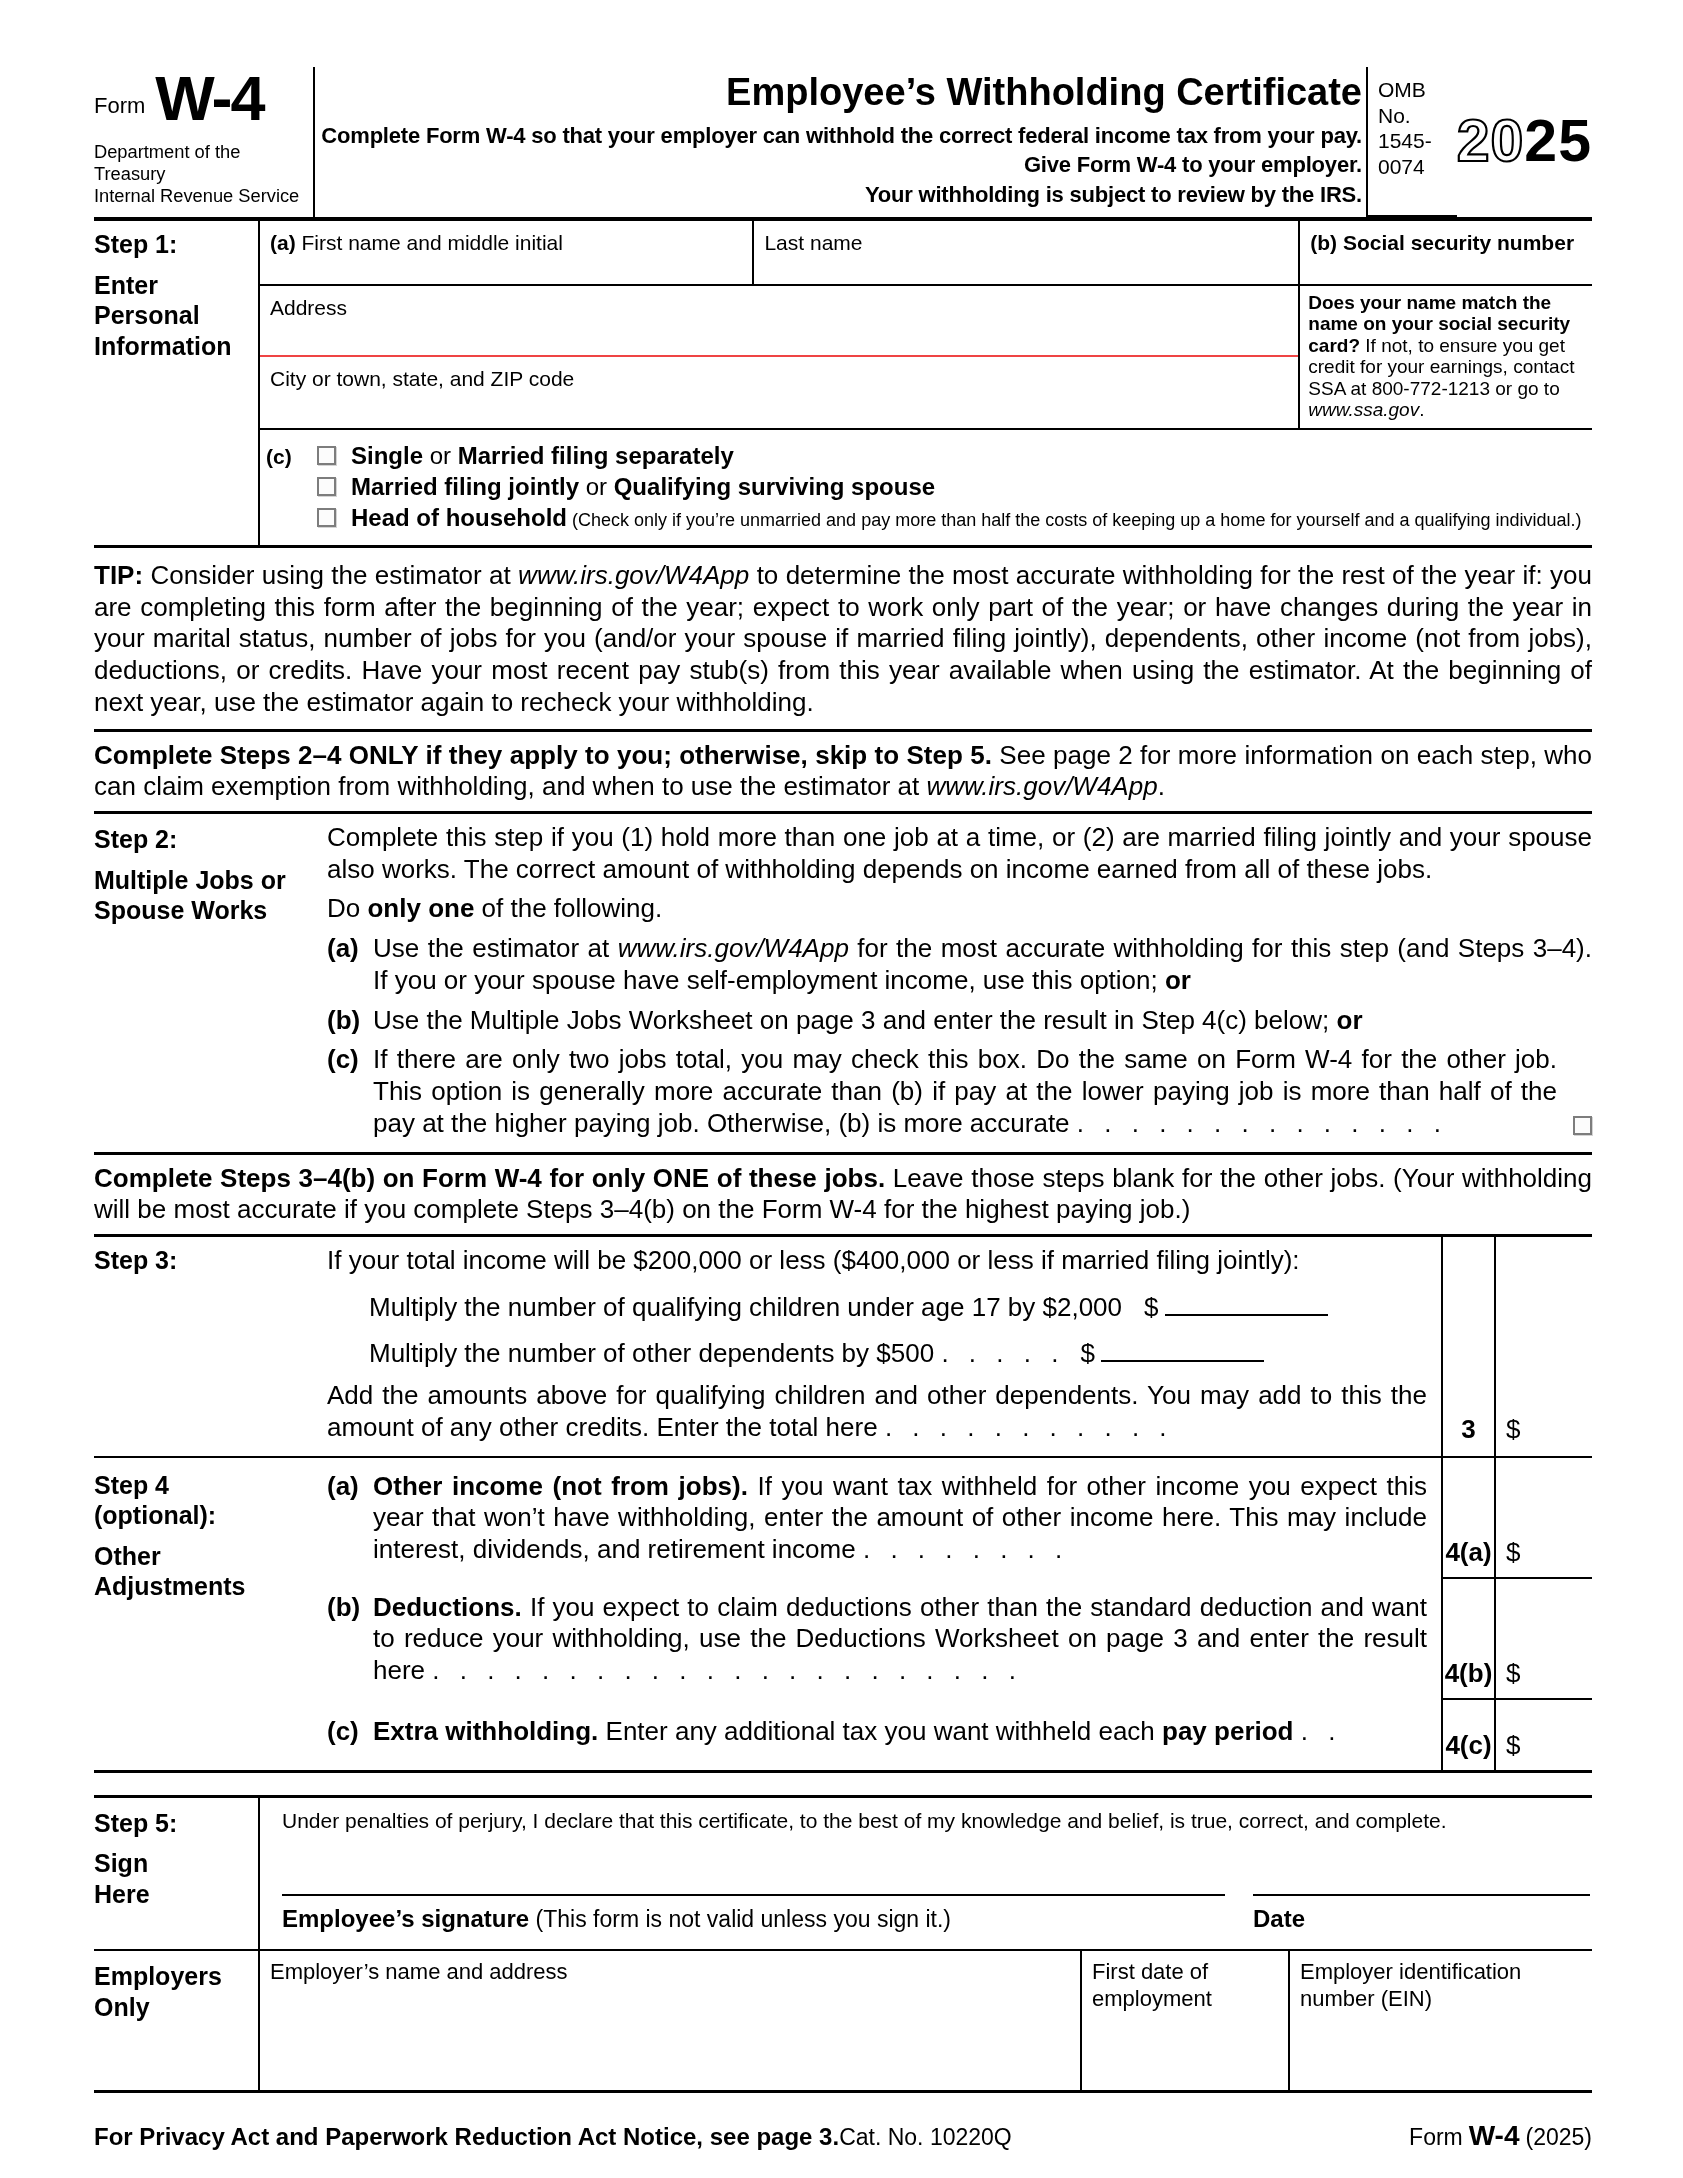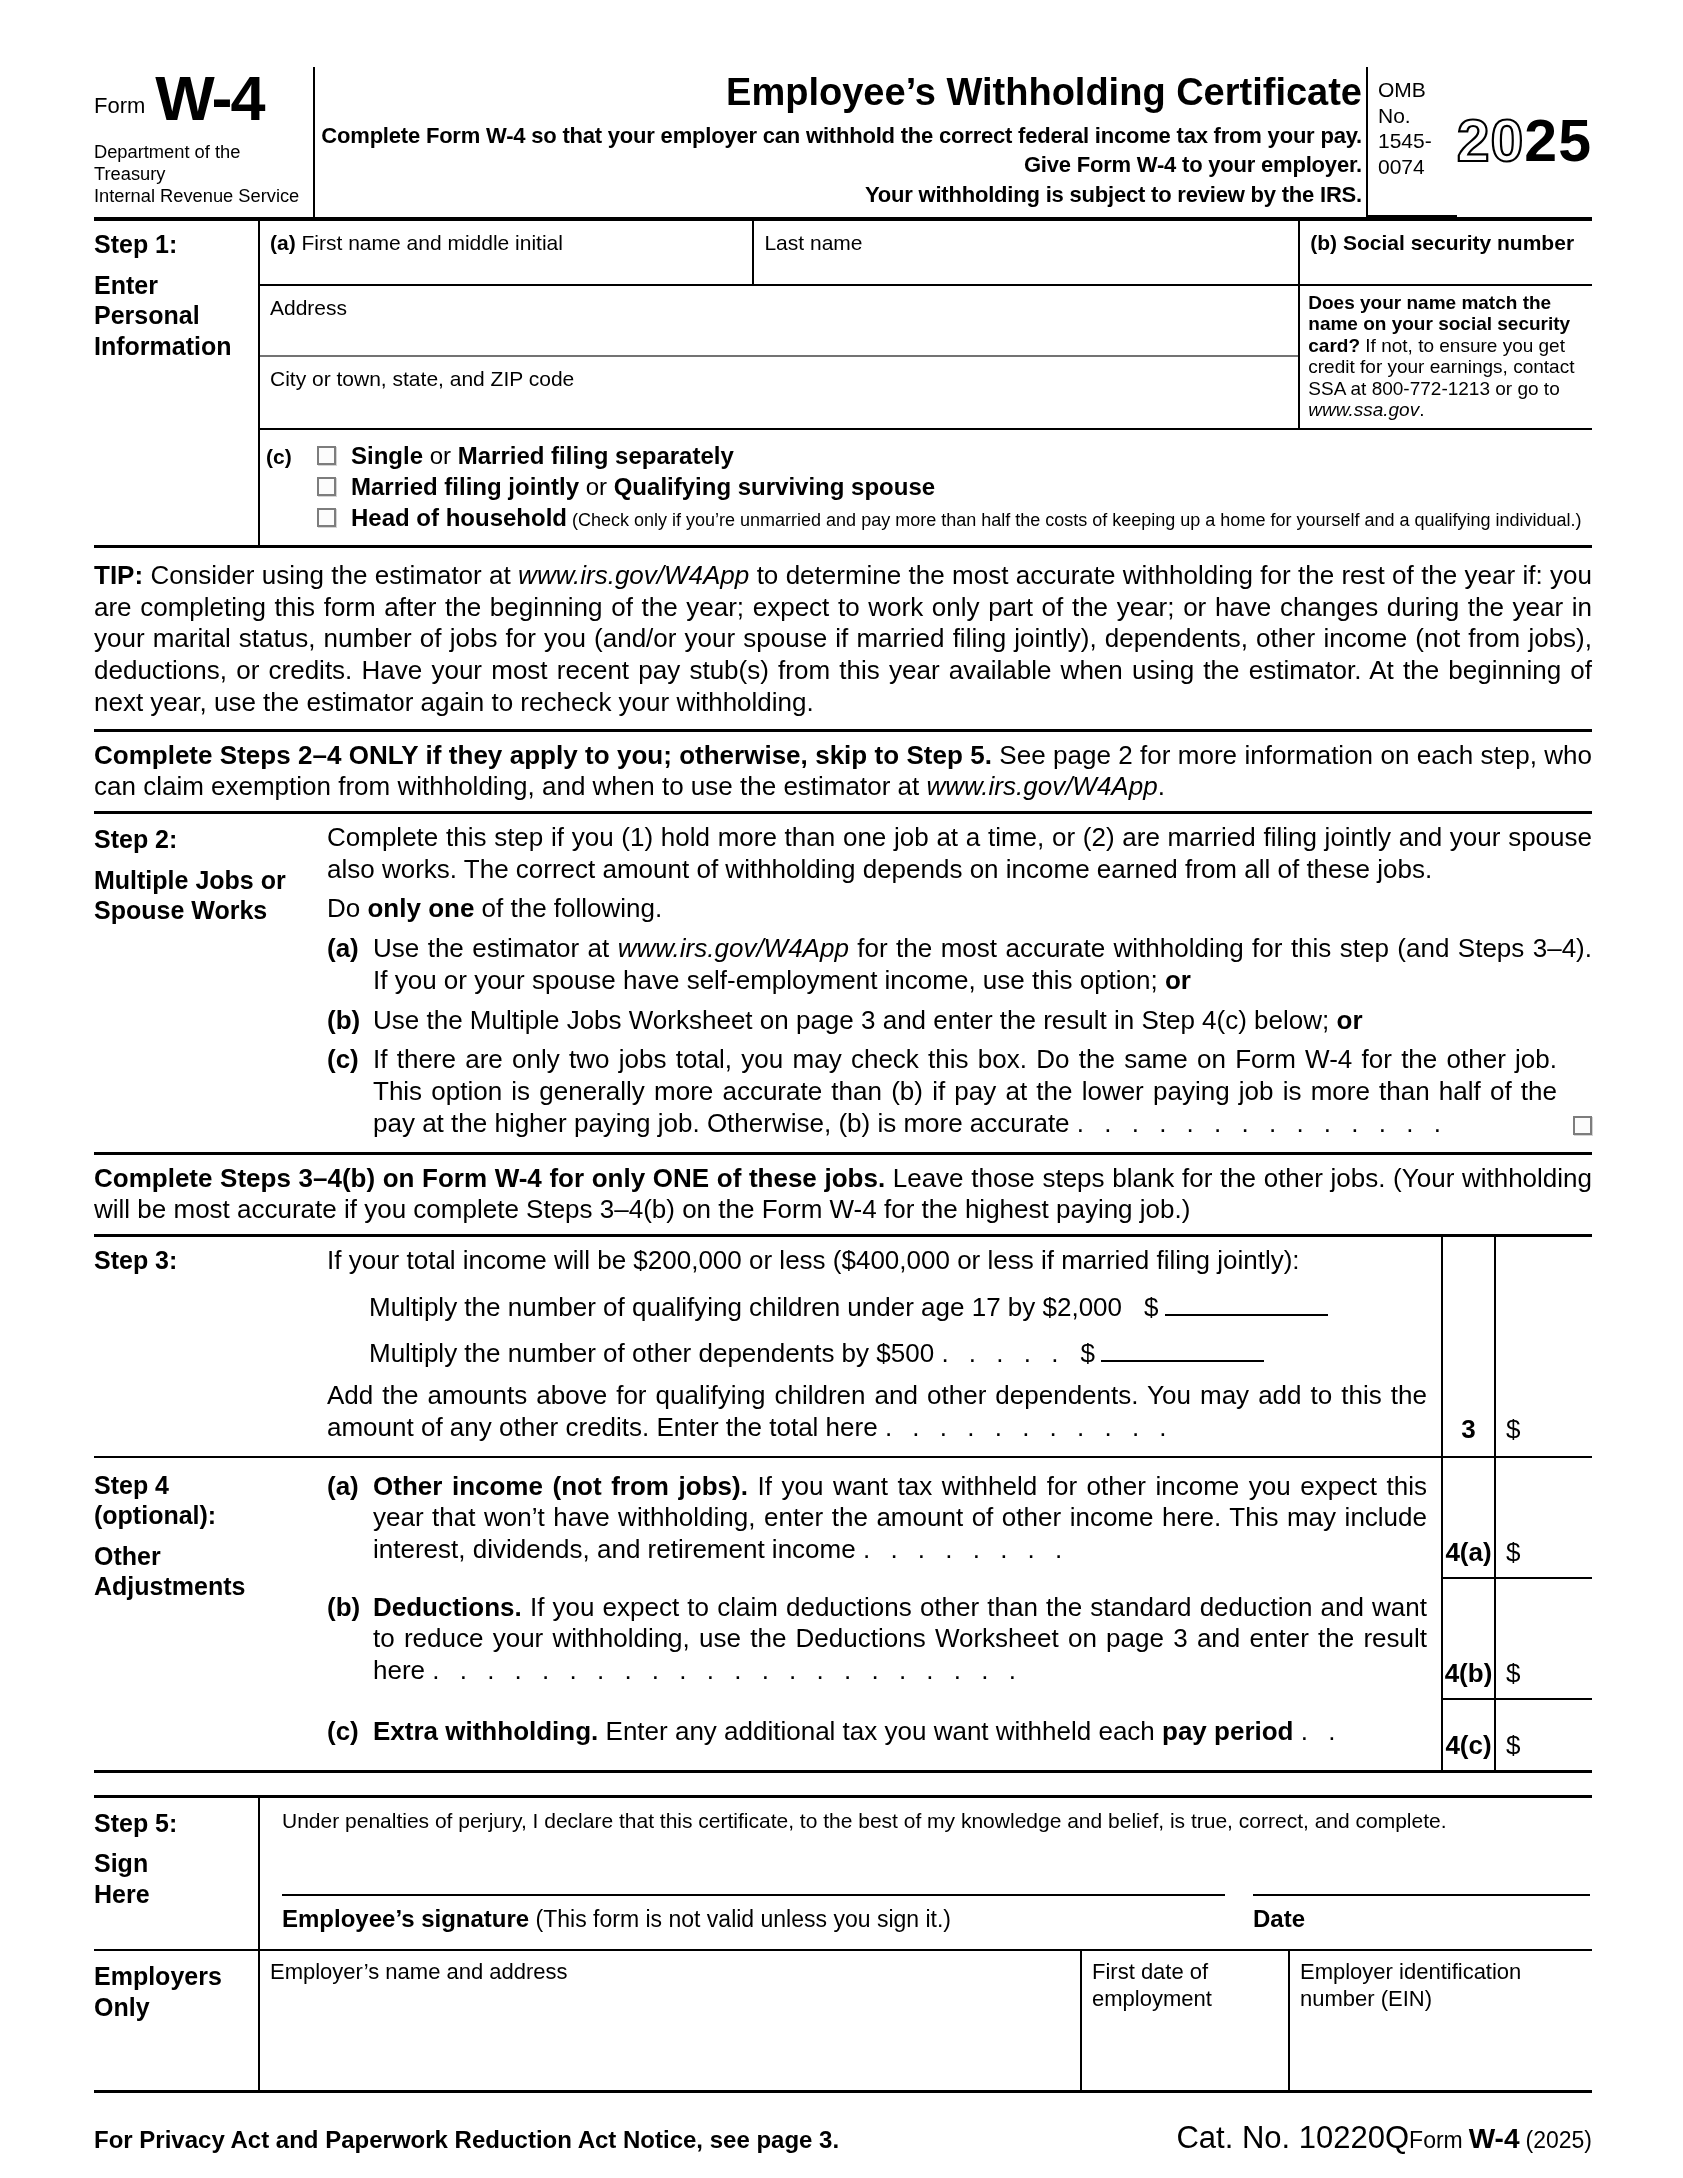--- a/index.html
+++ b/index.html
@@ -47,21 +47,21 @@
   
   .step1{display:flex;border-bottom:3px solid #000;justify-content:center;}
   .s1-label{padding-top:8px;}
   .s1-fields{flex:1;display:grid;grid-template-columns:500fr 550fr 297fr;grid-template-rows:65px 71px 73px auto;min-width:0;}
   .cell{padding:5px 10px;box-sizing:border-box;}
   .flabel{font-size:21px;}
   .fbold{font-weight:bold;}
   .c-first{grid-column:1;grid-row:1;border-right:2px solid #000;border-bottom:2px solid #000;}
   .c-last{grid-column:2;grid-row:1;border-bottom:2px solid #000;}
   .c-ssn{grid-column:3;grid-row:1;border-left:2px solid #000;border-bottom:2px solid #000;}
-  .c-addr{grid-column:1/3;grid-row:2;border-bottom:2px solid #737373;}
+  .c-addr{grid-column:1/3;grid-row:2;border-bottom:2px solid #ef4444;}
   .c-ssa{grid-column:3;grid-row:2/4;border-left:2px solid #000;border-bottom:2px solid #000;font-size:19px;line-height:1.13;padding:6px 8px;}
   .c-city{grid-column:1/3;grid-row:3;border-bottom:2px solid #000;}
   .c-cbox{grid-column:1/4;grid-row:4;display:flex;padding:10px 0 12px 6px;}
   .cpfx{font-size:21px;font-weight:bold;flex:0 0 51px;padding-top:4px;}
   .opts{flex:1;min-width:0;}
   .opt{display:flex;align-items:center;min-height:31px;}
   .opt-text{font-size:24px;white-space:nowrap;}
   .opt-note{font-size:18px;font-weight:normal;}
   .cb{display:inline-block;width:19px;height:19px;border:2px solid #7d7d7d;background:#fcfcfc;margin-right:15px;flex:none;box-sizing:border-box;box-shadow:1px 1px 0 #d4d4d4;}
 
@@ -116,21 +116,21 @@
   .emp{border-top:2px solid #000;border-bottom:3px solid #000;display:flex;min-height:139px;}
   .emp-label{padding-top:10px;}
   .emp-cell{font-size:22px;padding:8px 10px;box-sizing:border-box;}
   .emp-name{flex:1;min-width:0;}
   .emp-date{flex:0 0 208px;border-left:2px solid #000;}
   .emp-ein{flex:0 0 304px;border-left:2px solid #000;}
 
   
   .footer{display:flex;align-items:baseline;margin-top:26px;}
   .f-left{font-weight:bold;font-size:24px;}
-  .f-center{flex:1;text-align:right;font-size:31px;}
+  .f-center{flex:1;text-align:left;font-size:23px;}
   .f-right{font-size:23px;}
   .f-wnum{font-weight:bold;font-size:28px;margin:0 6px;}
 </style>
 </head>
 <body>
 
 <div class="page">
 
   <header class="hdr">
     <div class="hdr-left">

